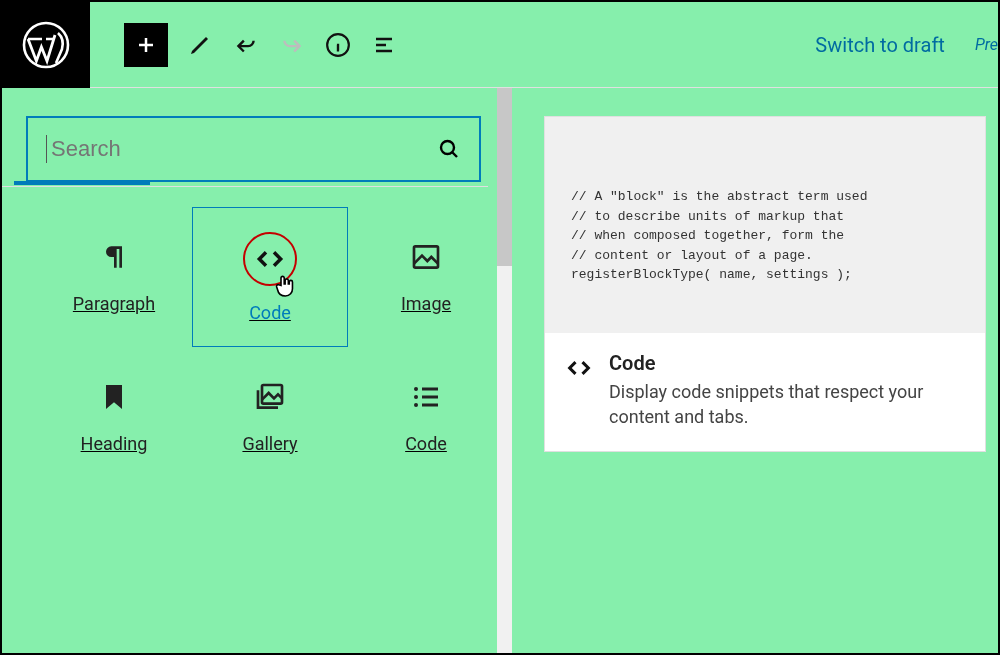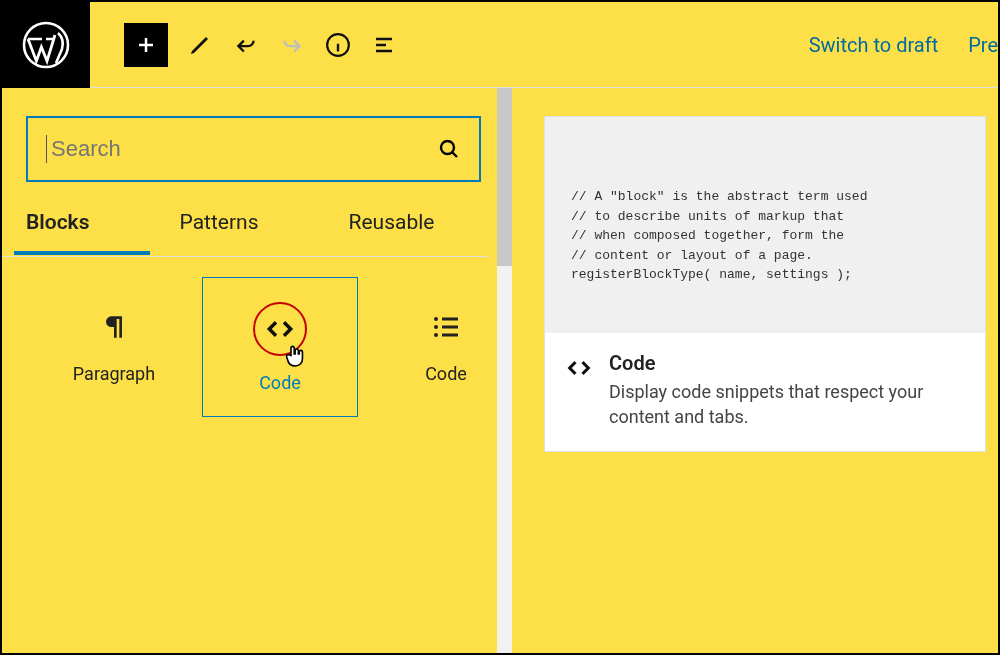--- a/index.html
+++ b/index.html
@@ -1,50 +1,50 @@
 <!DOCTYPE html>
 <html><head>
 <meta charset="utf-8">
 <style>
   * { box-sizing: border-box; margin: 0; padding: 0; }
   body { font-family: -apple-system, BlinkMacSystemFont, "Segoe UI", Roboto, sans-serif; background: #fff; }
-  .frame { width: 1000px; height: 655px; border: 2px solid #000; position: relative; overflow: hidden; background: #fde047; }
+  .frame { width: 1000px; height: 655px; border: 2px solid #000; position: relative; overflow: hidden; background: #86efac; }
 
   
   .topbar { display: flex; align-items: center; height: 86px; border-bottom: 1px solid #e0e0e0; }
   .wp-logo { width: 88px; height: 86px; background: #000; display: flex; align-items: center; justify-content: center; color: #fff; flex: 0 0 88px; }
   .wp-logo svg { width: 48px; height: 48px; }
   .tools { display: flex; align-items: center; gap: 18px; padding-left: 34px; }
   .add-btn { width: 44px; height: 44px; background: #000; color: #fff; display: flex; align-items: center; justify-content: center; }
   .tool-ic { width: 28px; height: 28px; color: #111; display: flex; align-items: center; justify-content: center; }
   .tool-ic.disabled { color: #bdbdbd; }
   .right-links { margin-left: auto; display: flex; align-items: center; gap: 30px; padding-right: 0; }
   .link { color: #006ba1; font-size: 20px; cursor: pointer; }
-  .preview { color: #006ba1; font-size: 20px; }
+  .preview { color: #006ba1; font-size: 16px; font-style: italic; }
 
   
   .body { display: flex; height: calc(655px - 90px); }
   .inserter { width: 510px; position: relative; padding: 28px 24px 8px 24px; }
   .scrollbar-track { position: absolute; right: 0; top: 0; width: 15px; height: 100%; background: #f1f1f1; }
   .scrollbar-thumb { width: 15px; height: 178px; background: #c7c7c7; position: absolute; top: 0; }
 
   .search-wrap { width: 455px; height: 66px; border: 2px solid #007cba; display: flex; align-items: center; padding: 0 18px; }
   .search-cursor { width: 1px; height: 28px; background: #555; margin-right: 4px; }
   .search-input { flex: 1; border: none; outline: none; font-size: 22px; color: #757575; background: transparent; }
   .search-ic { width: 24px; height: 24px; }
 
   .tabs { display: flex; margin-top: 28px; width: 462px; }
   .tab { flex: 0 0 auto; font-size: 21px; padding: 0 0 18px 0; margin-right: 90px; color: #222; }
   .tab.active { font-weight: 600; }
   .tab-underline { height: 4px; background: #007cba; width: 136px; position: relative; top: -1px; margin-left: -12px; }
   .tabs-border { border-bottom: 1px solid #e0e0e0; width: 486px; margin-left: -24px; }
 
   .section-label { margin-top: 34px; font-size: 16px; color: #757575; font-weight: 600; letter-spacing: 0.3px; }
 
-  .grid { display: grid; grid-template-columns: repeat(3, 156px); grid-template-rows: repeat(2, 140px); gap: 10px; margin-top: 20px; margin-left: 10px; }
+  .grid { display: grid; grid-template-columns: repeat(3, 156px); grid-template-rows: repeat(2, 140px); gap: 0; margin-top: 20px; margin-left: 10px; text-decoration: underline; }
   .block-item { display: flex; flex-direction: column; align-items: center; justify-content: center; gap: 20px; font-size: 18px; color: #222; cursor: pointer; }
   .block-item.selected { border: 1px solid #007cba; color: #007cba; }
   .block-item svg { width: 32px; height: 32px; }
   .circled { width: 54px; height: 54px; border: 2.5px solid #c40000; border-radius: 50%; display: flex; align-items: center; justify-content: center; margin-bottom: -4px; position: relative; }
   .cursor-hand { position: absolute; left: 76px; top: 62px; width: 22px; height: 22px; }
 
   
   .preview-pane { flex: 1; padding: 28px 0 0 32px; }
   .preview-card { width: 442px; border: 1px solid #e0e0e0; }
   .code-sample { background: #f0f0f0; padding: 70px 26px 48px 26px; font-family: "Courier New", monospace; font-size: 13px; color: #333; line-height: 1.5; white-space: pre; }
@@ -115,25 +115,20 @@
         <span class="search-cursor"></span>
         <input class="search-input" placeholder="Search" style="">
         <span class="search-ic">
           <svg viewBox="0 0 24 24" width="24" height="24" fill="none" stroke="#000" stroke-width="2.4">
               <circle cx="10.5" cy="10.5" r="6.5"></circle>
               <path d="M20 20l-4.5-4.5"></path>
             </svg>
         </span>
       </div>
 
-      <div class="tabs">
-        <span class="tab active">Blocks</span>
-        <span class="tab">Patterns</span>
-        <span class="tab" style="margin-right:0">Reusable</span>
-      </div>
       <div class="tab-underline"></div>
       <div class="tabs-border"></div>
 
 
       <div class="grid">
         <div class="block-item">
           <svg viewBox="0 0 24 24" fill="currentColor">
               <path d="M10 4a4 4 0 0 0 0 8h2v8h2V6h2v14h2V4h-8z"></path>
             </svg>
           <span>Paragraph</span>
@@ -142,20 +137,41 @@
           <div class="circled">
             <svg viewBox="0 0 24 24" width="28" height="28" fill="none" stroke="#111" stroke-width="2.6">
                 <path d="M9 7 4 12 9 17"></path>
                 <path d="M15 7 20 12 15 17"></path>
               </svg>
           </div>
           <span>Code</span>
           <svg class="cursor-hand" viewBox="0 0 24 24" fill="#fff" stroke="#000" stroke-width="1.2">
               <path d="M9 11V6a1.2 1.2 0 1 1 2.4 0v4.5h.7V8a1.2 1.2 0 1 1 2.4 0v2.5h.7V9a1.2 1.2 0 1 1 2.4 0v5c0 3-2 5.5-5.3 5.5S7 17.5 6.5 15l-.8-2.4c-.3-1 .6-1.9 1.6-1.6l1.7.6z"></path>
             </svg>
+        </div>
+        <div class="block-item">
+          <svg viewBox="0 0 24 24" fill="none" stroke="currentColor" stroke-width="2">
+              <rect x="3" y="4" width="18" height="16" rx="1"></rect>
+              <path d="M3 17 9 11 13 15 16 12 21 17"></path>
+            </svg>
+          <span>Image</span>
+        </div>
+        <div class="block-item">
+          <svg viewBox="0 0 24 24" fill="currentColor">
+              <path d="M6 3h12v18l-6-5-6 5z"></path>
+            </svg>
+          <span>Heading</span>
+        </div>
+        <div class="block-item">
+          <svg viewBox="0 0 24 24" fill="none" stroke="currentColor" stroke-width="2">
+              <rect x="6" y="3" width="15" height="14" rx="1"></rect>
+              <path d="M6 14 11 9 15 13 18 10 21 13"></path>
+              <path d="M3 7v13h15"></path>
+            </svg>
+          <span>Gallery</span>
         </div>
         <div class="block-item">
           <svg viewBox="0 0 24 24" fill="none" stroke="currentColor" stroke-width="2.4">
               <path d="M9 6h12M9 12h12M9 18h12"></path>
               <circle cx="4.5" cy="6" r="1.5" fill="currentColor" stroke="none"></circle>
               <circle cx="4.5" cy="12" r="1.5" fill="currentColor" stroke="none"></circle>
               <circle cx="4.5" cy="18" r="1.5" fill="currentColor" stroke="none"></circle>
             </svg>
           <span>Code</span>
         </div>

